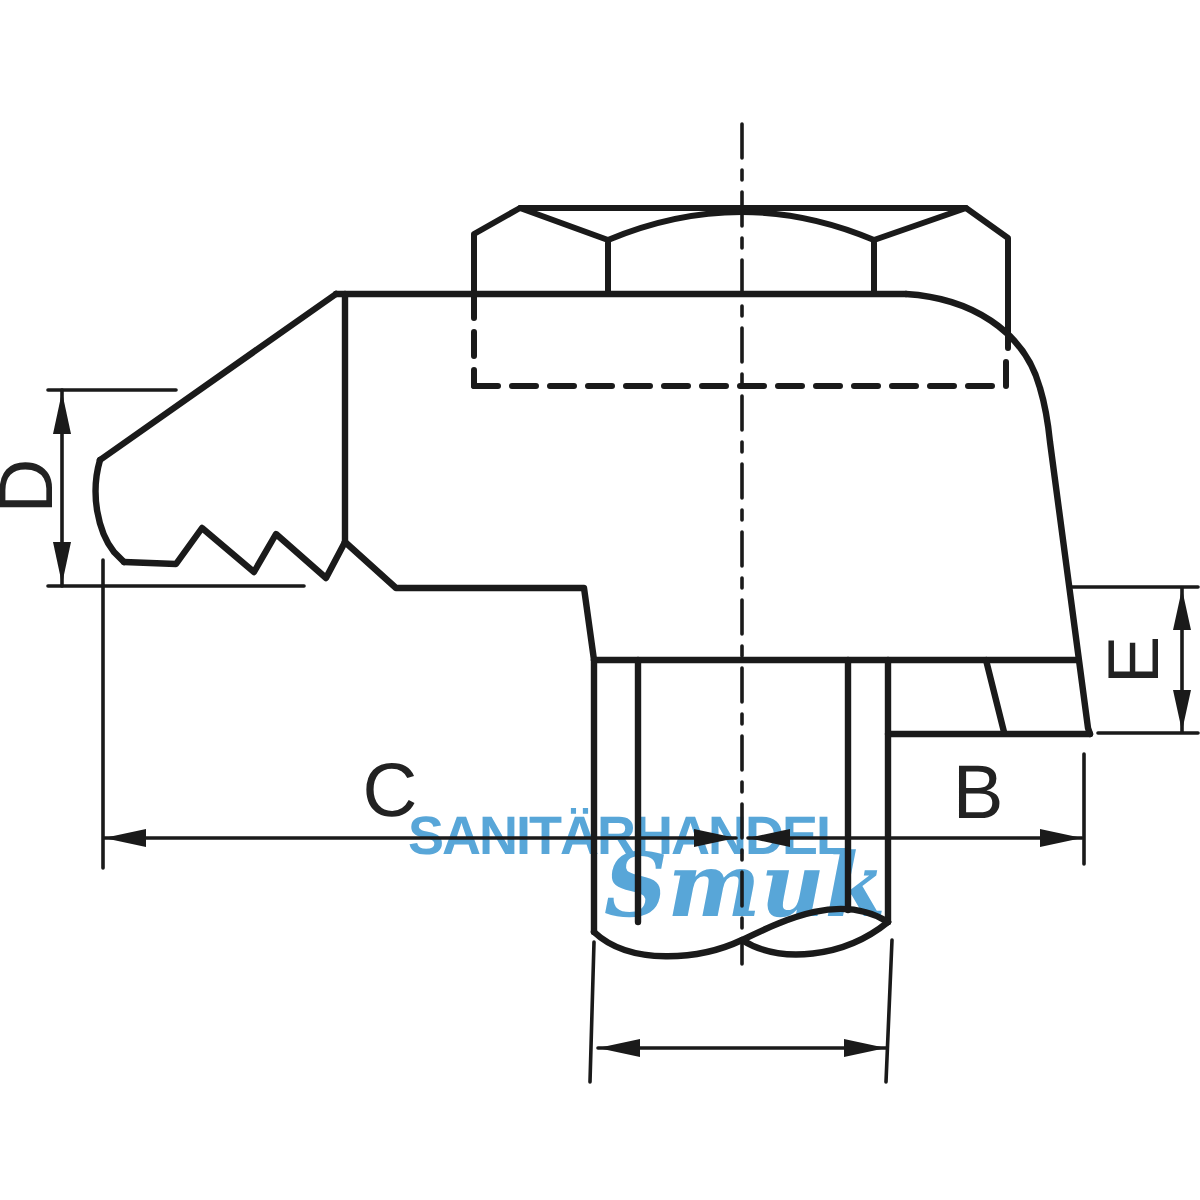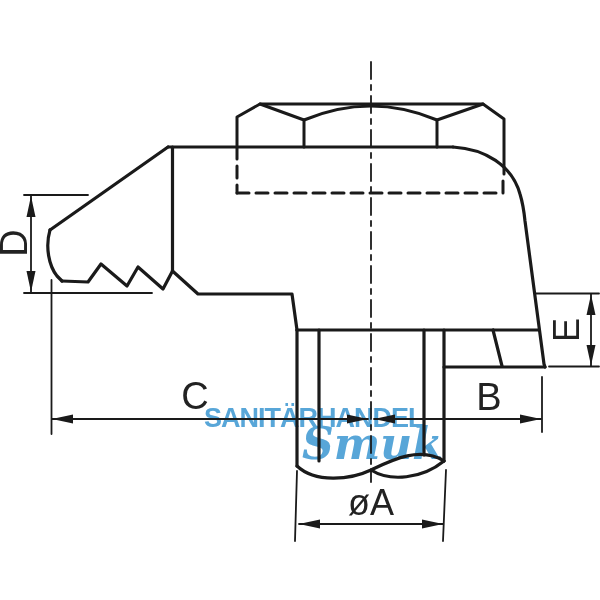--- a/index.html
+++ b/index.html
@@ -118,15 +118,14 @@
       <path d="M299,524 L443,524"></path>
       <polygon points="299,524 320,519.5 320,528.5" fill="#1a1a1a" stroke="none"></polygon>
       <polygon points="443,524 422,519.5 422,528.5" fill="#1a1a1a" stroke="none"></polygon>
     </g>
   </svg>
 
   <div class="dim-label vert" style="left:14px;top:243px;">D</div>
   <div class="dim-label" style="left:195px;top:396px;">C</div>
   <div class="dim-label" style="left:489px;top:397px;">B</div>
   <div class="dim-label vert small" style="left:567px;top:330px;">E</div>
-  <div class="dim-label small" style="left:371px;top:503px;">øA</div>
 
 </div>
 
 </body></html>

